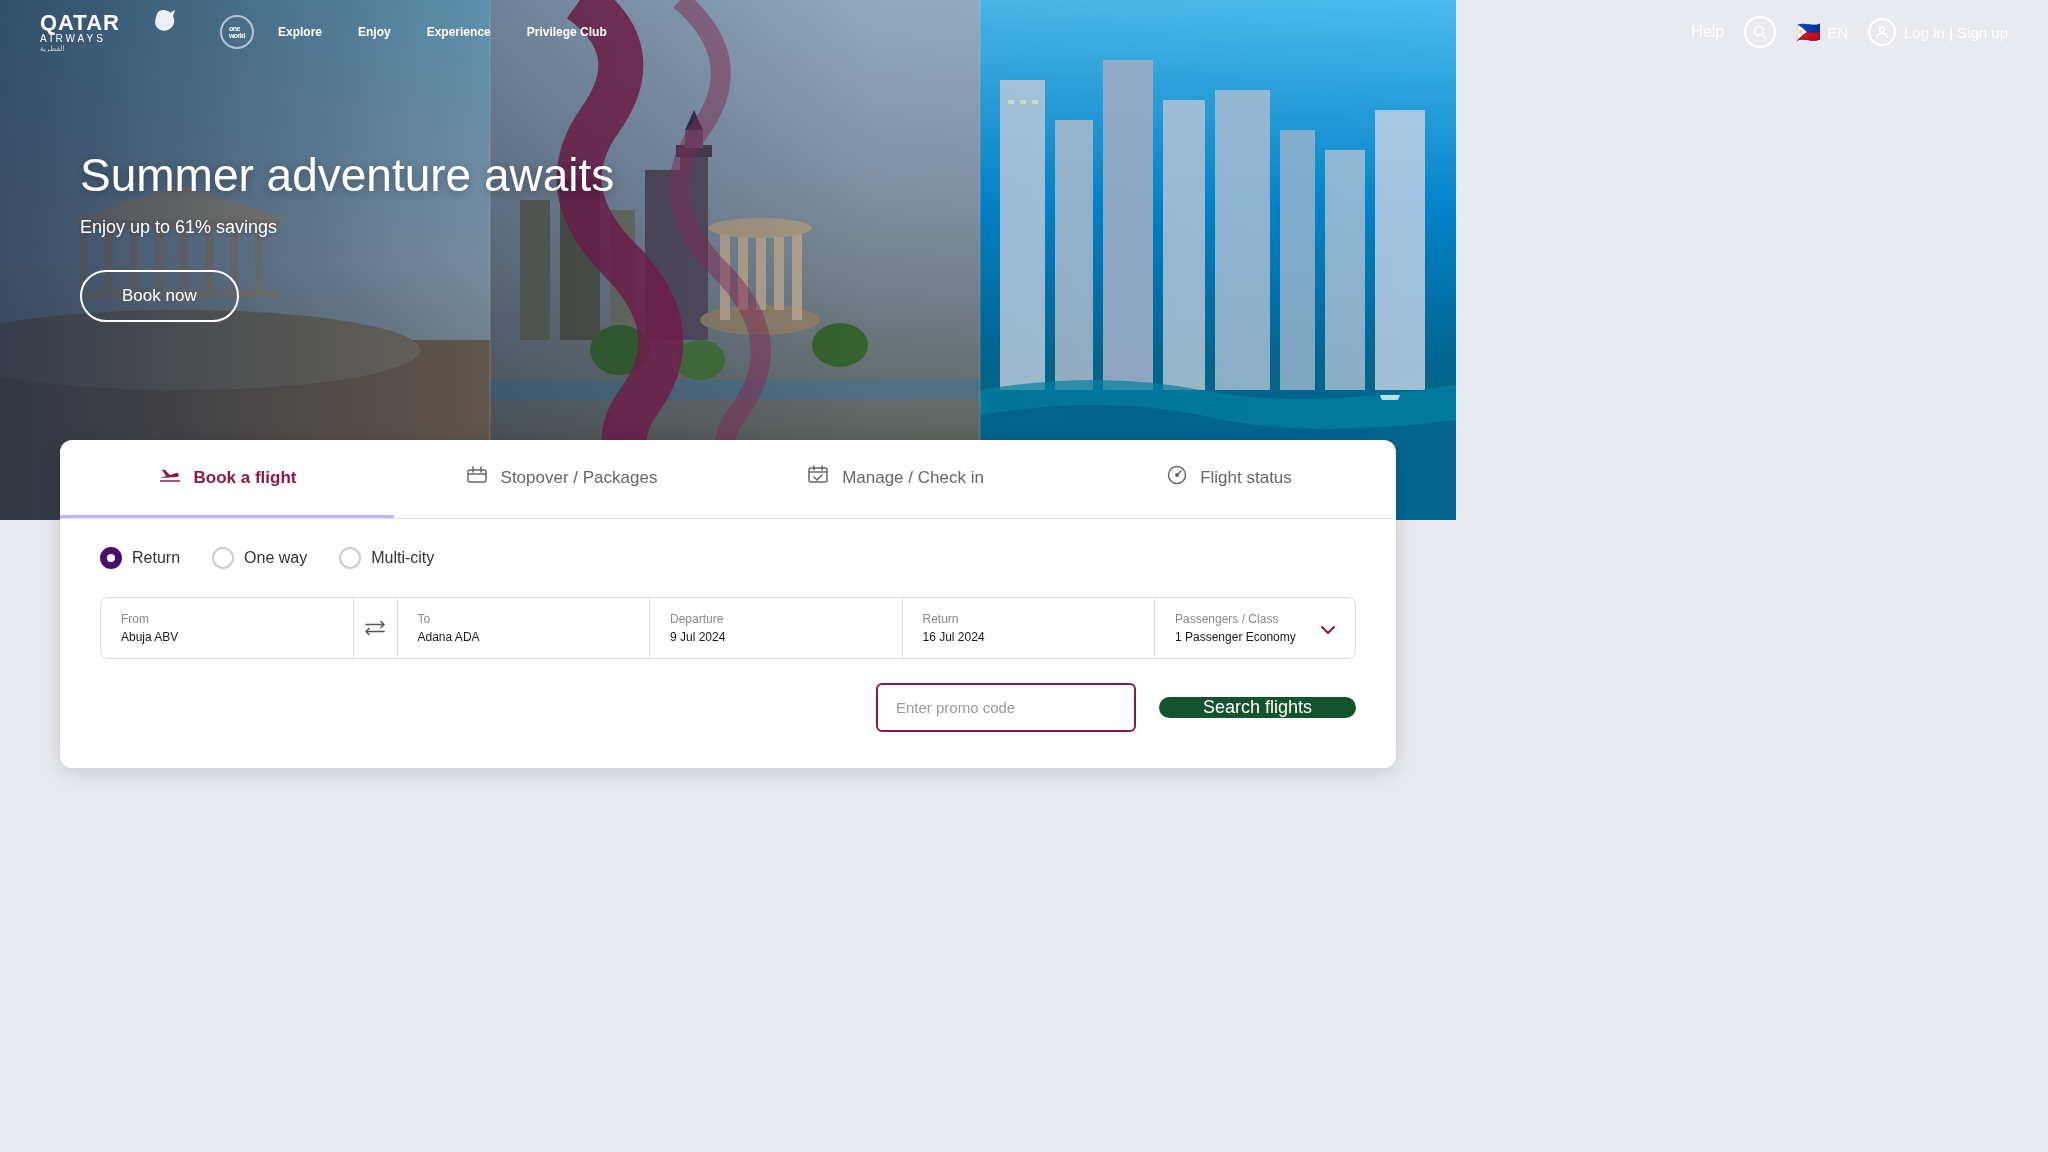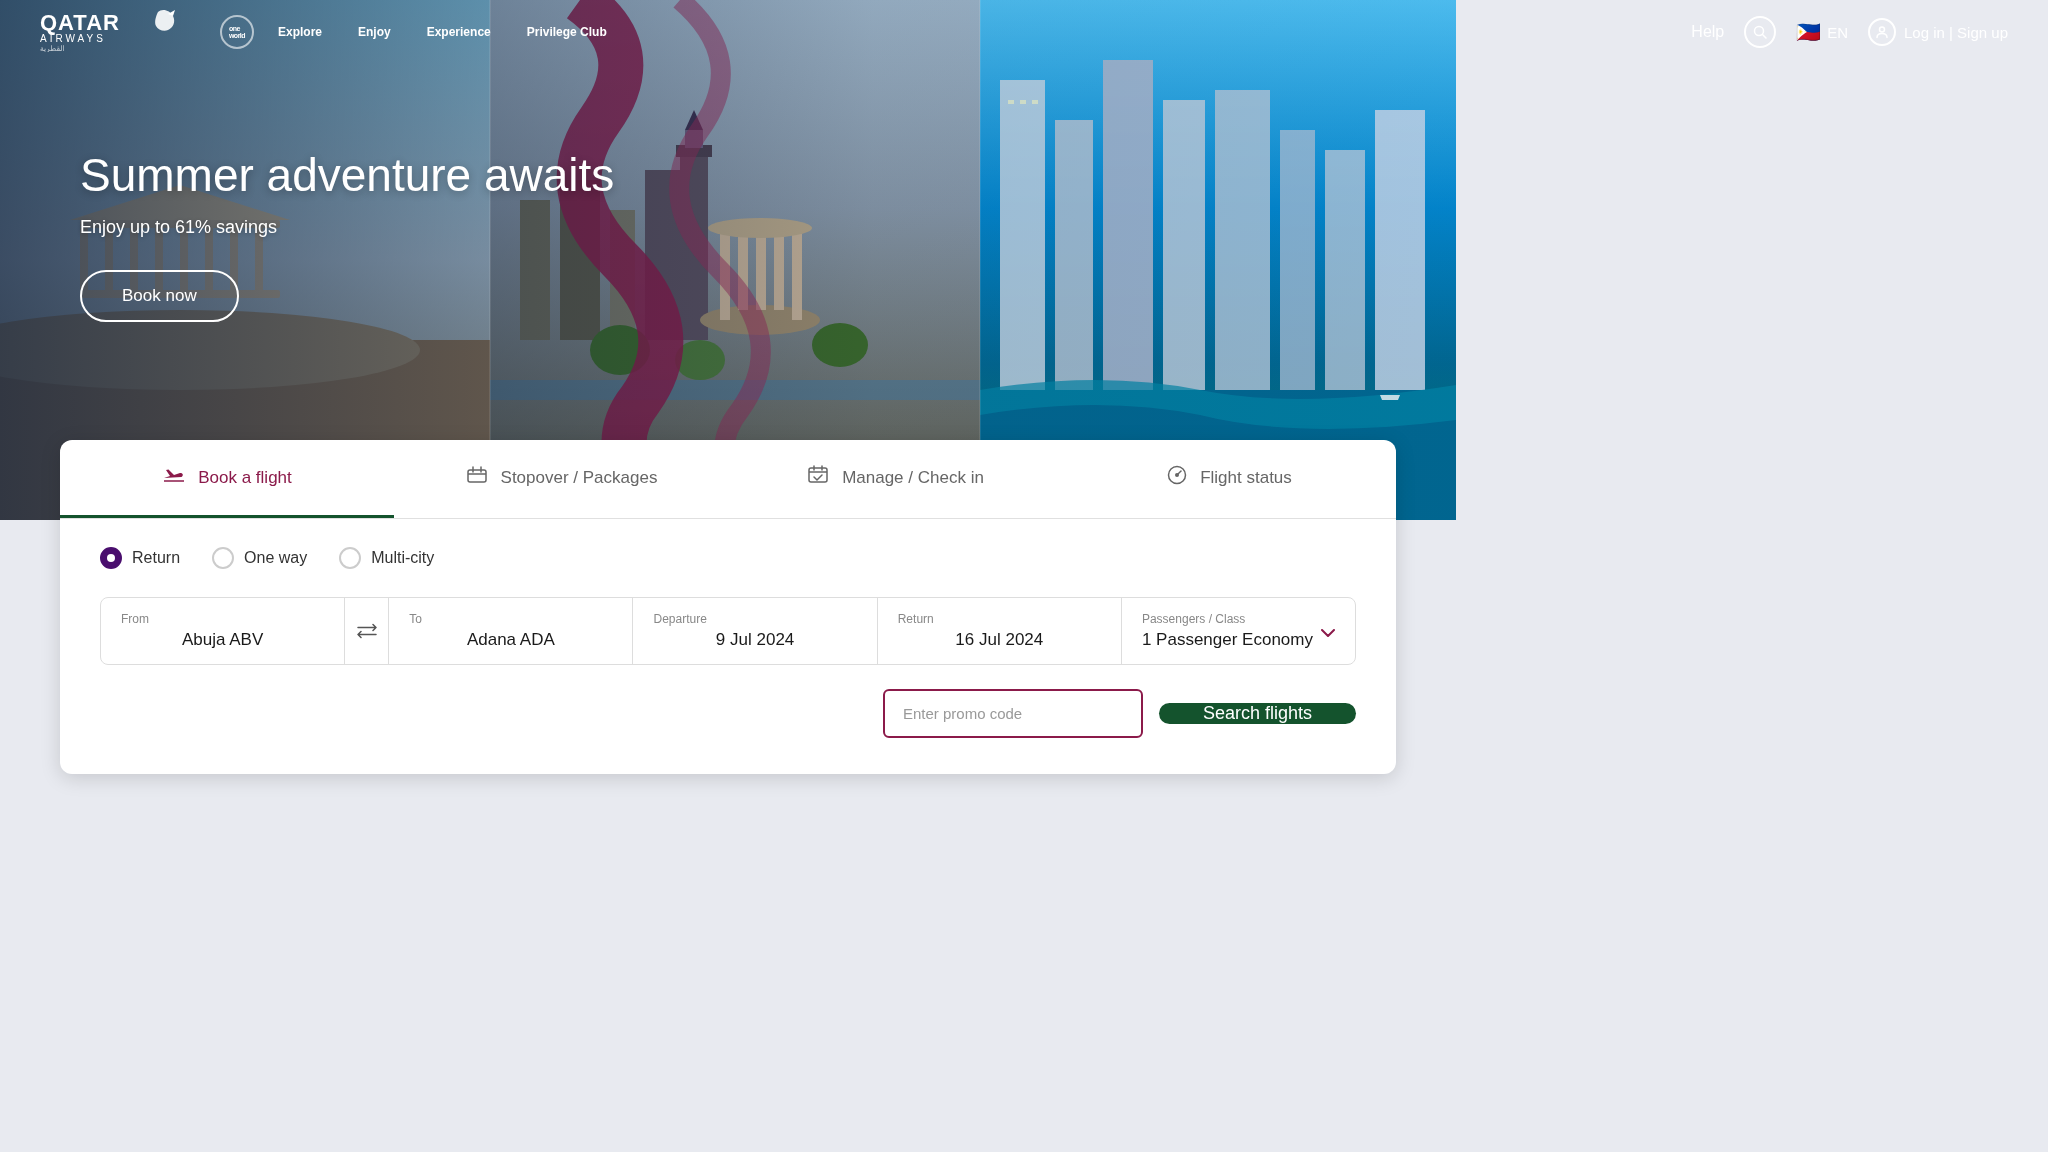--- a/index.html
+++ b/index.html
@@ -140,22 +140,22 @@
       gap: 12px;
       padding: 24px 20px;
       cursor: pointer;
       font-size: 17px;
       color: #666;
       border-bottom: 3px solid transparent;
       transition: all 0.2s;
     }
     .widget-tab.active {
       color: #8b1a4a;
-      border-bottom: 3px solid #14532d;
-      font-weight: 400;
+      border-bottom: 3px solid #c4b5fd;
+      font-weight: 700;
     }
     .tab-icon { font-size: 20px; }
 
     
     .widget-body { padding: 28px 40px 36px; }
 
     
     .radio-group {
       display: flex;
       gap: 32px;
@@ -204,24 +204,23 @@
       border-right: 1px solid #ddd;
       cursor: pointer;
     }
     .search-field:last-child { border-right: none; }
     .field-label {
       font-size: 12px;
       color: #888;
       margin-bottom: 4px;
     }
     .field-value {
-      font-size: 17px;
+      font-size: 12px;
       color: #1a1a1a;
       font-weight: 400;
-      text-align: center;
     }
     .swap-btn {
       display: flex;
       align-items: center;
       justify-content: center;
       width: 44px;
       background: white;
       border-right: 1px solid #ddd;
       cursor: pointer;
       color: #666;
@@ -237,21 +236,21 @@
       cursor: pointer;
     }
     .passengers-content { flex: 1; }
     .chevron-down { color: #8b1a4a; font-size: 18px; margin-left: 8px; }
 
     
     .bottom-row {
       display: flex;
       align-items: center;
       justify-content: flex-end;
-      gap: 16px;
+      gap: 23px;
     }
     .promo-input {
       border: 2px solid #8b1a4a;
       border-radius: 6px;
       padding: 14px 18px;
       font-size: 15px;
       color: #333;
       width: 260px;
       outline: none;
     }

